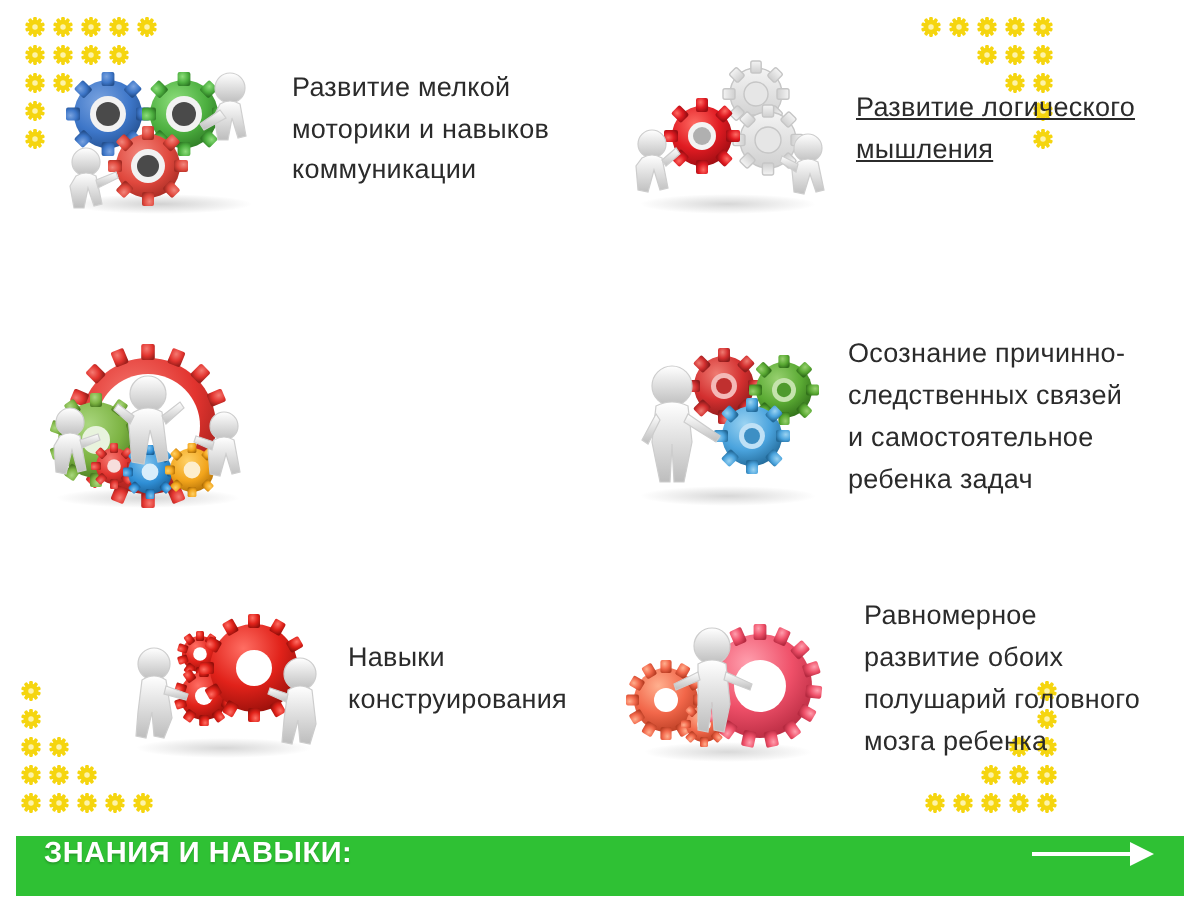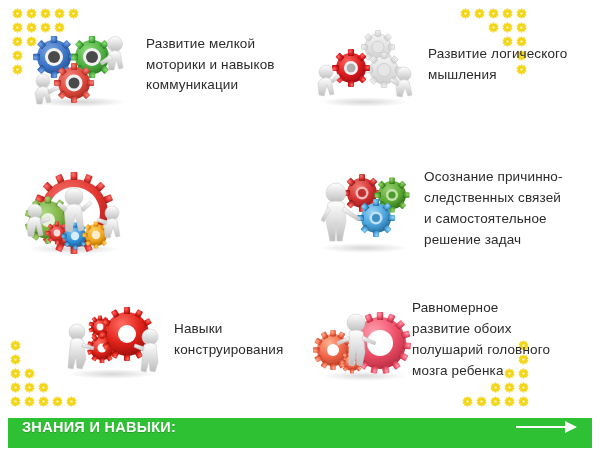--- a/index.html
+++ b/index.html
@@ -1152,21 +1152,21 @@
           <path d="M19 58 l7 -6 2 3 -7 6 z"></path>
         </g>
 
         <g fill="url(#fig2)" stroke="#cdcdcd" stroke-width=".6">
           <circle cx="92" cy="52" r="7"></circle>
           <path d="M87 59 q5 -3 10 0 l3 14 -4 1 -3 -9 -3 10 -5 -1 -1 -11 z"></path>
           <path d="M87 60 l-8 -4 -1 3 8 5 z"></path>
         </g>
       </svg>
     </div>
-    <div class="blurb" style="margin-left:12px;">Развитие логического
+    <div class="blurb" style="margin-left:12px;text-decoration:underline;">Развитие логического
 мышления</div>
   </div>
 
   <div class="row" style="left:20px; top:163px; width:290px;">
     <div class="art">
       <svg class="clip" width="108" height="92" viewBox="0 0 108 92">
         <defs>
           <linearGradient id="fig3" x1="0" y1="0" x2="0" y2="1">
             <stop offset="0%" stop-color="#ffffff"></stop>
               <stop offset="100%" stop-color="#bfbfbf"></stop>
@@ -1389,21 +1389,21 @@
           <circle cx="24" cy="30" r="10"></circle>
           <path d="M16 40 q8 -4 16 0 l2 18 -4 20 -5 0 -1 -19 -1 19 -5 0 -4 -20 z"></path>
           <path d="M32 44 l16 11 -2 3 -16 -10 z"></path>
           <path d="M16 44 l-7 13 3 2 6 -12 z"></path>
         </g>
       </svg>
     </div>
     <div class="blurb" style="margin-left:8px;">Осознание причинно-
 следственных связей
 и самостоятельное
-решение задач</div>
+ребенка задач</div>
   </div>
 
   <div class="row" style="left:58px; top:300px; width:250px;">
     <div class="art">
       <svg class="clip" width="104" height="80" viewBox="0 0 104 80">
         <defs>
           <radialGradient id="g5r" cx="38%" cy="28%" r="78%">
             <stop offset="0%" stop-color="#ff6e63"></stop>
               <stop offset="55%" stop-color="#e1221a"></stop>
               <stop offset="100%" stop-color="#950f0a"></stop>
@@ -1571,21 +1571,21 @@
         </g>
 
         <g fill="url(#fig6)" stroke="#cdcdcd" stroke-width=".6">
           <circle cx="44" cy="25" r="9"></circle>
           <path d="M37 34 q7 -4 14 0 l2 20 -3 14 -5 -1 -1 -14 -2 15 -5 -1 0 -14 z"></path>
           <path d="M51 38 l13 6 -1 3 -13 -5 z"></path>
           <path d="M37 38 l-12 6 1 3 12 -5 z"></path>
         </g>
       </svg>
     </div>
-    <div class="blurb" style="margin-left:0;">Равномерное
+    <div class="blurb" style="margin-left:20px;">Равномерное
 развитие обоих
 полушарий головного
 мозга ребенка</div>
   </div>
 
   <div id="footer-bar">
     <span id="footer-title">ЗНАНИЯ И НАВЫКИ:</span>
     <span id="footer-arrow">
       <svg width="62" height="14" viewBox="0 0 62 14">
         <path d="M0 6 L49 6 L49 1 L61 7 L49 13 L49 8 L0 8 Z" fill="#ffffff"></path>

